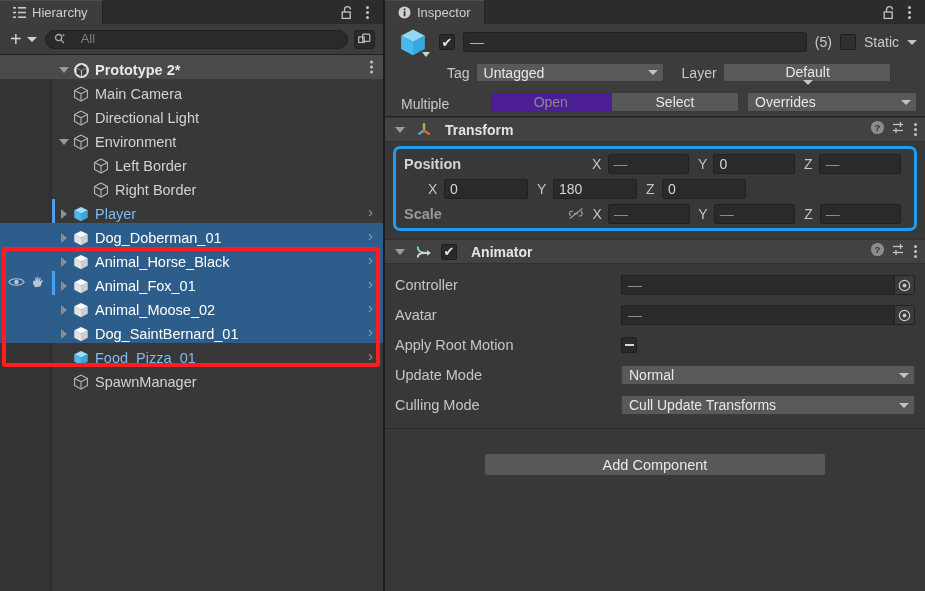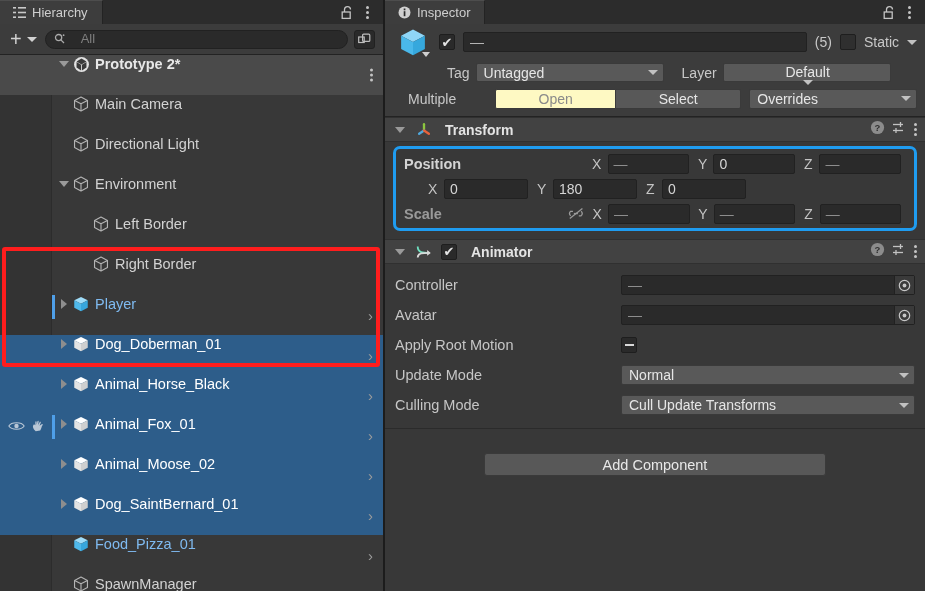--- a/index.html
+++ b/index.html
@@ -64,21 +64,21 @@
     width: 21px; height: 19px; background: #2a2a2a; border: 1px solid #212121; border-radius: 3px;
     display: flex; align-items: center; justify-content: center;
   }
 
   .tree { position: relative; background: #383838; height: 536px; }
   .tree-gutter {
     position: absolute; left: 0; top: 0; width: 52px; height: 100%;
     background: #333333; border-right: 1px solid #2c2c2c;
   }
   .row {
-    position: relative; height: 40px; display: flex; align-items: flex-start;
+    position: relative; height: 24px; display: flex; align-items: flex-end;
     font-size: 14.5px; color: #d2d2d2; white-space: nowrap;
   }
   .row.scene { background: #4a4a4a; color: #e8e8e8; font-weight: bold; }
   .row.selected { background: #2d5d8a; color: #ffffff; }
   .row-content { display: flex; align-items: center; gap: 0px; position: relative; z-index: 2; }
   .foldout {
     width: 16px; display: inline-flex; align-items: center; justify-content: center;
   }
   .tri-dn { width:0;height:0;border-left:5px solid transparent;border-right:5px solid transparent;border-top:6px solid #9a9a9a; }
   .tri-rt { width:0;height:0;border-top:5px solid transparent;border-bottom:5px solid transparent;border-left:6px solid #8e8e8e; }
@@ -128,22 +128,22 @@
   .fld-lbl { color: #c8c8c8; font-size: 14px; }
   .dropdown {
     height: 19px; background: #595959; border: 1px solid #3a3a3a; border-radius: 2px;
     display: flex; align-items: center; justify-content: space-between;
     padding: 0 5px 0 7px; color: #e6e6e6; font-size: 14px;
   }
   .btn {
     height: 20px; background: #585858; border: 1px solid #3a3a3a; border-radius: 2px;
     display: flex; align-items: center; justify-content: center; color: #e6e6e6; font-size: 14px;
   }
-  .btn.disabled { background: #fef9c3; color: #8a8a8a; }
-  .multi-row { display: flex; align-items: center; height: 27px; padding: 0 8px 0 23px; gap: 0px; }
+  .btn.disabled { background: #4c1d95; color: #8a8a8a; }
+  .multi-row { display: flex; align-items: flex-end; height: 27px; padding: 0 8px 0 16px; gap: 0px; }
 
   
   .comp { background: #383838; }
   .comp-head {
     height: 25px; background: #424242; display: flex; align-items: center; gap: 6px;
     padding: 0 8px 0 6px; border-top: 1px solid #303030; border-bottom: 1px solid #303030;
   }
   .comp-title { color: #e4e4e4; font-size: 14px; font-weight: bold; flex: 1; padding-left: 6px;}
   .comp-head-right { display: flex; align-items: center; gap: 7px; }
   .comp-body { padding: 6px 10px 8px 10px; }

